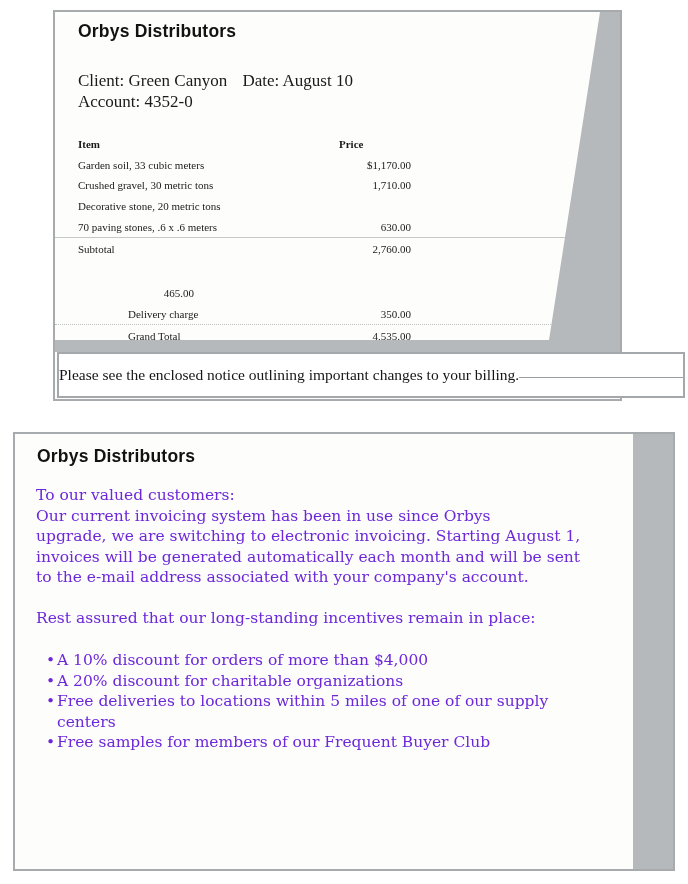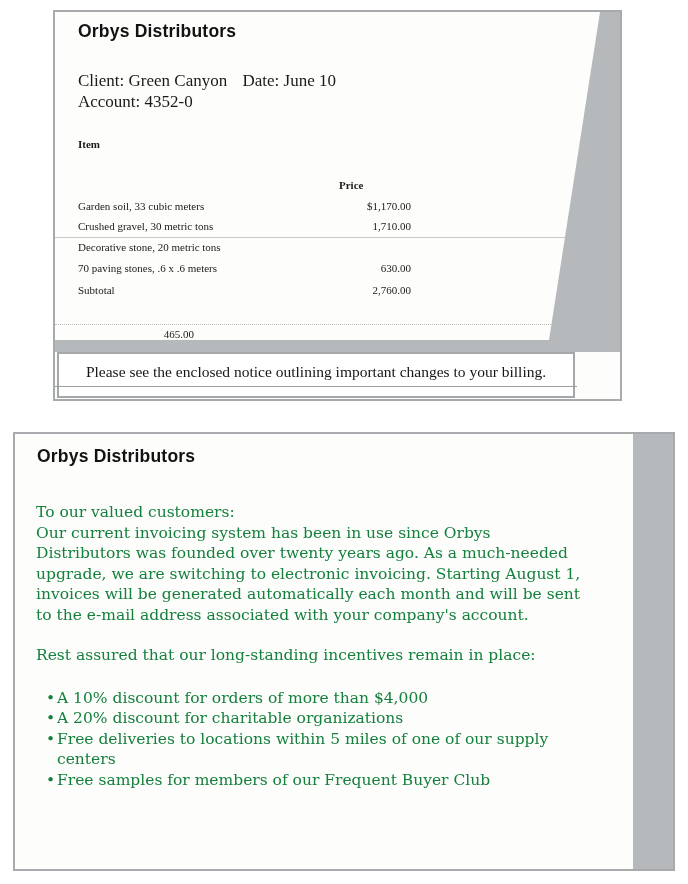--- a/index.html
+++ b/index.html
@@ -24,47 +24,47 @@
     line-height:18px;color:#121212;letter-spacing:.2px;
   }
   .inv-meta{position:absolute;left:23px;top:58px;z-index:1;font-size:17px;line-height:21px;}
   .inv-meta b{font-weight:normal;}
   .date-group{margin-left:11px;}
   .inv-table{position:absolute;left:23px;top:122px;width:333px;z-index:1;font-size:11px;line-height:20.7px;}
   .trow{display:flex;}
   .titem{flex:1;}
   .tprice{width:116px;text-align:right;}
   .thead .titem{font-weight:bold;}
-  .thead .tprice{font-weight:bold;text-align:left;padding-left:44px;box-sizing:border-box;margin-top:41px;}
+  .thead .tprice{font-weight:bold;text-align:left;padding-left:44px;box-sizing:border-box;}
   .indent{padding-left:50px;box-sizing:border-box;}
   .tgap{height:24px;}
   .hrsp{height:1px;}
   .inv-rule1{position:absolute;left:0;top:225px;width:560px;border-top:1px solid #c7c9c9;z-index:1;}
   .inv-rule2{position:absolute;left:0;top:312px;width:556px;border-top:1px dotted #bcbebe;z-index:1;}
   .inv-strip{
-    position:absolute;left:2px;top:340px;width:518px;height:46px;box-sizing:border-box;
+    position:absolute;left:2px;top:340px;width:628px;height:46px;box-sizing:border-box;
     border:2px solid #a4a8ab;background:#ffffff;z-index:3;
-    display:flex;flex-direction:column;align-items:center;justify-content:center;
+    display:flex;flex-direction:row;align-items:center;justify-content:center;
   }
   .strip-text{font-size:15.5px;color:#161616;white-space:nowrap;}
   .strip-underline{width:522px;border-top:1px solid #989ea1;margin-top:5px;height:0;}
   
   .letter-box{
     position:absolute;left:13px;top:432px;width:662px;height:439px;
     box-sizing:border-box;border:2px solid #a8abae;background:#fdfdfc;
   }
   .letter-band{position:absolute;right:0;top:0;width:40px;height:435px;background:#b6b9bc;}
   .let-h1{
     position:absolute;left:22px;top:13px;
     font-family:"Liberation Sans",sans-serif;font-weight:bold;font-size:17.5px;
     line-height:18px;color:#121212;letter-spacing:.2px;
   }
   .let-body{
     position:absolute;left:21px;top:51px;width:600px;
-    font-family:"DejaVu Serif",serif;font-size:15.5px;line-height:20.5px;color:#15803d;margin-top:17px;
+    font-family:"DejaVu Serif",serif;font-size:15.5px;line-height:20.5px;color:#6d28d9;
   }
   .let-line{white-space:nowrap;}
   .rest-line{margin-top:20px;white-space:nowrap;}
   .bullets{margin-top:22px;}
   .bullet{position:relative;padding-left:21px;box-sizing:border-box;}
   .bdot{position:absolute;left:10px;top:0;}
   .bullet-text{white-space:pre-line;}
   .closing{margin-top:20px;}
 </style>
 </head>
@@ -76,21 +76,21 @@
     <div class="inv-rule1"></div>
     <div class="inv-rule2"></div>
 
     <div class="inv-h1">Orbys Distributors</div>
 
     <div class="inv-meta">
       <div>
         <b>Client:</b>
         <span>Green Canyon</span>
         <b class="date-group">Date:</b>
-        <span>June 10</span>
+        <span>August 10</span>
       </div>
       <div>
         <b>Account:</b>
         <span>4352-0</span>
       </div>
     </div>
 
     <div class="inv-table">
       <div class="trow thead">
         <span class="titem">Item</span>
@@ -142,21 +142,20 @@
 </div>
 
 <div class="letter-box">
   <div class="letter-band"></div>
 
   <div class="let-h1">Orbys Distributors</div>
 
   <div class="let-body">
     <div class="let-line">To our valued customers:</div>
     <div class="let-line">Our current invoicing system has been in use since Orbys</div>
-    <div class="let-line">Distributors was founded over twenty years ago. As a much-needed</div>
     <div class="let-line">upgrade, we are switching to electronic invoicing. Starting August 1,</div>
     <div class="let-line">invoices will be generated automatically each month and will be sent</div>
     <div class="let-line">to the e-mail address associated with your company's account.</div>
 
     <div class="rest-line">Rest assured that our long-standing incentives remain in place:</div>
 
     <div class="bullets">
       <div class="bullet">
         <span class="bdot">•</span>
         <span class="bullet-text">A 10% discount for orders of more than $4,000</span>

